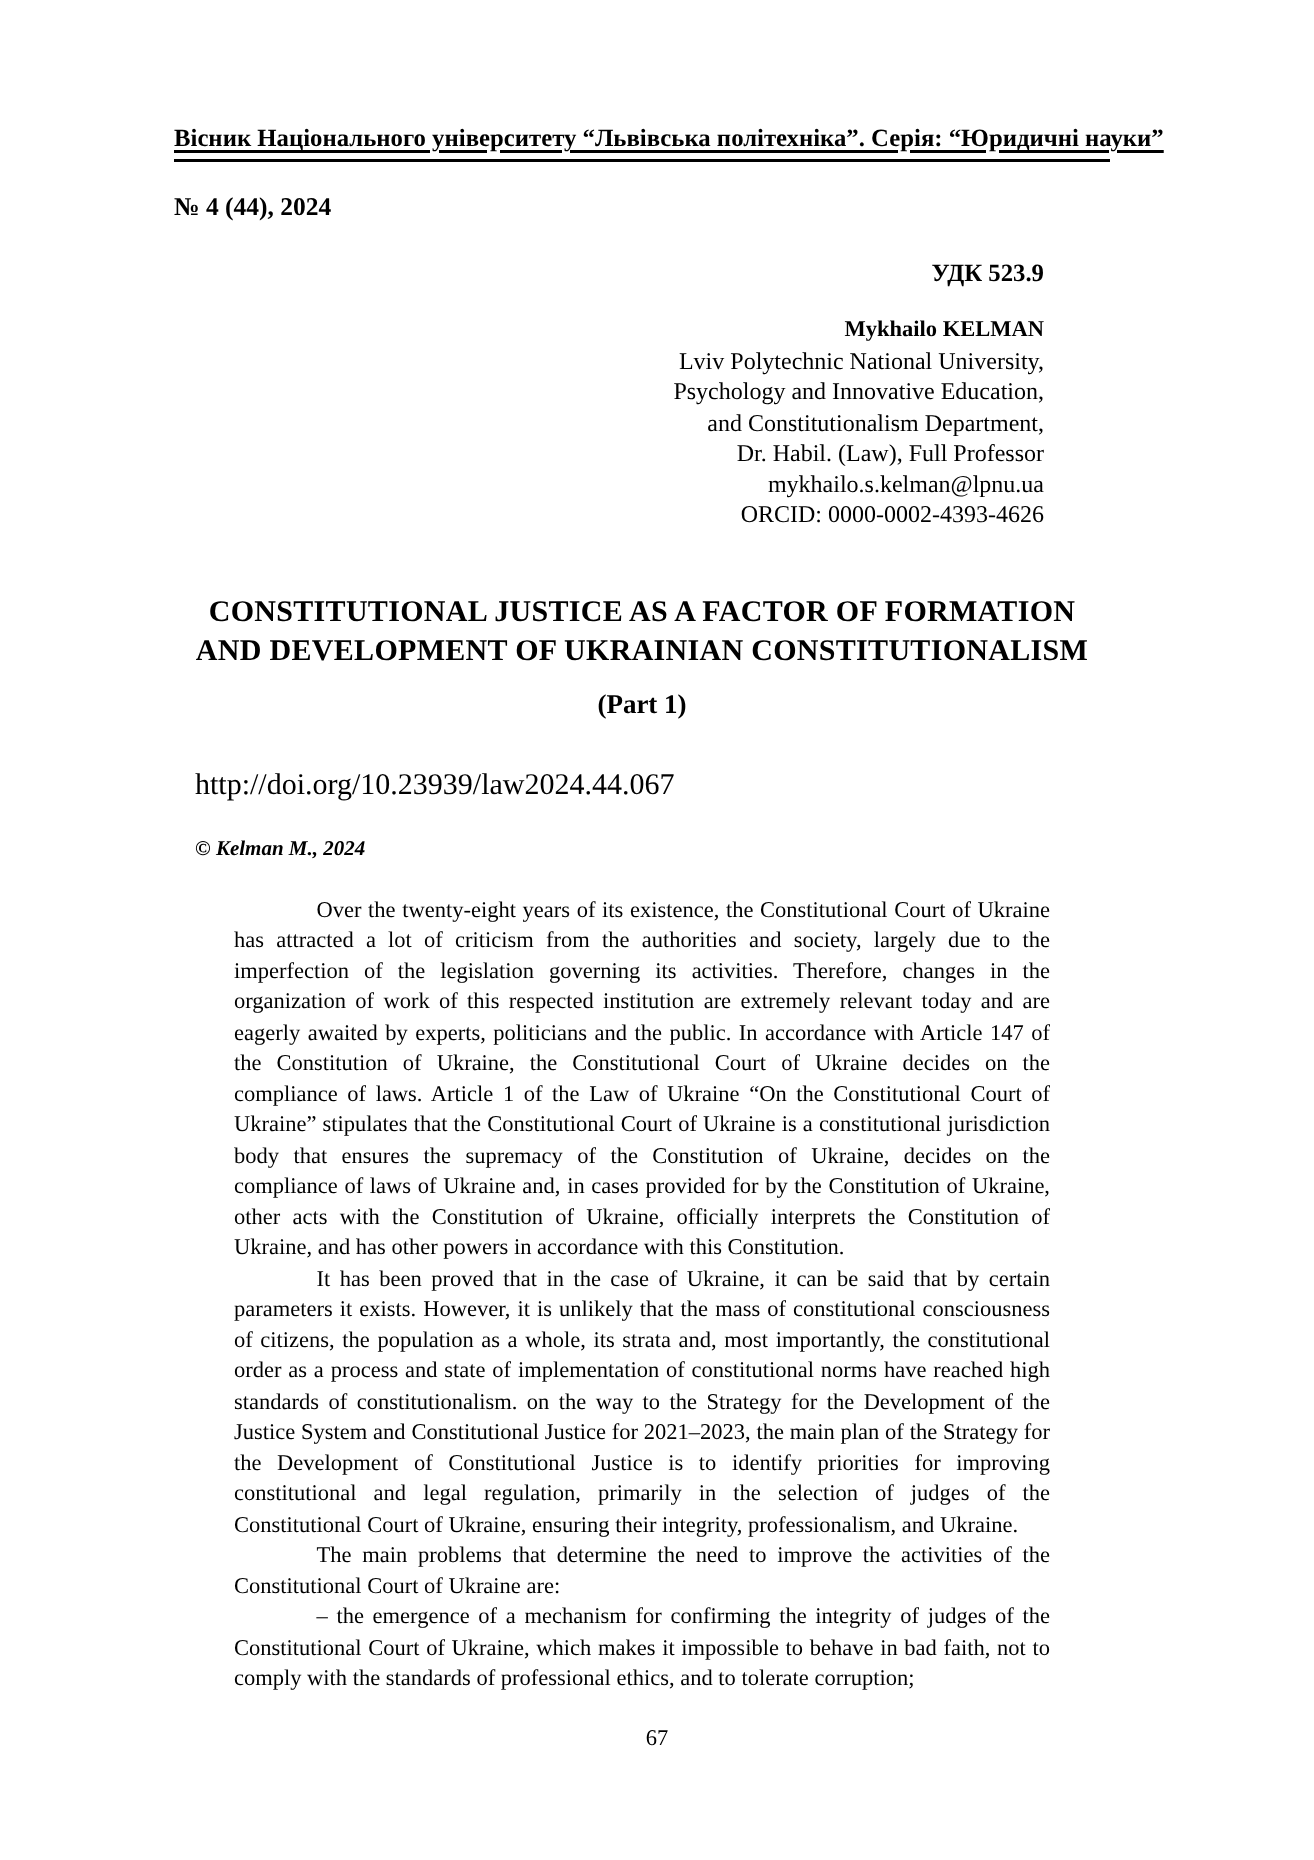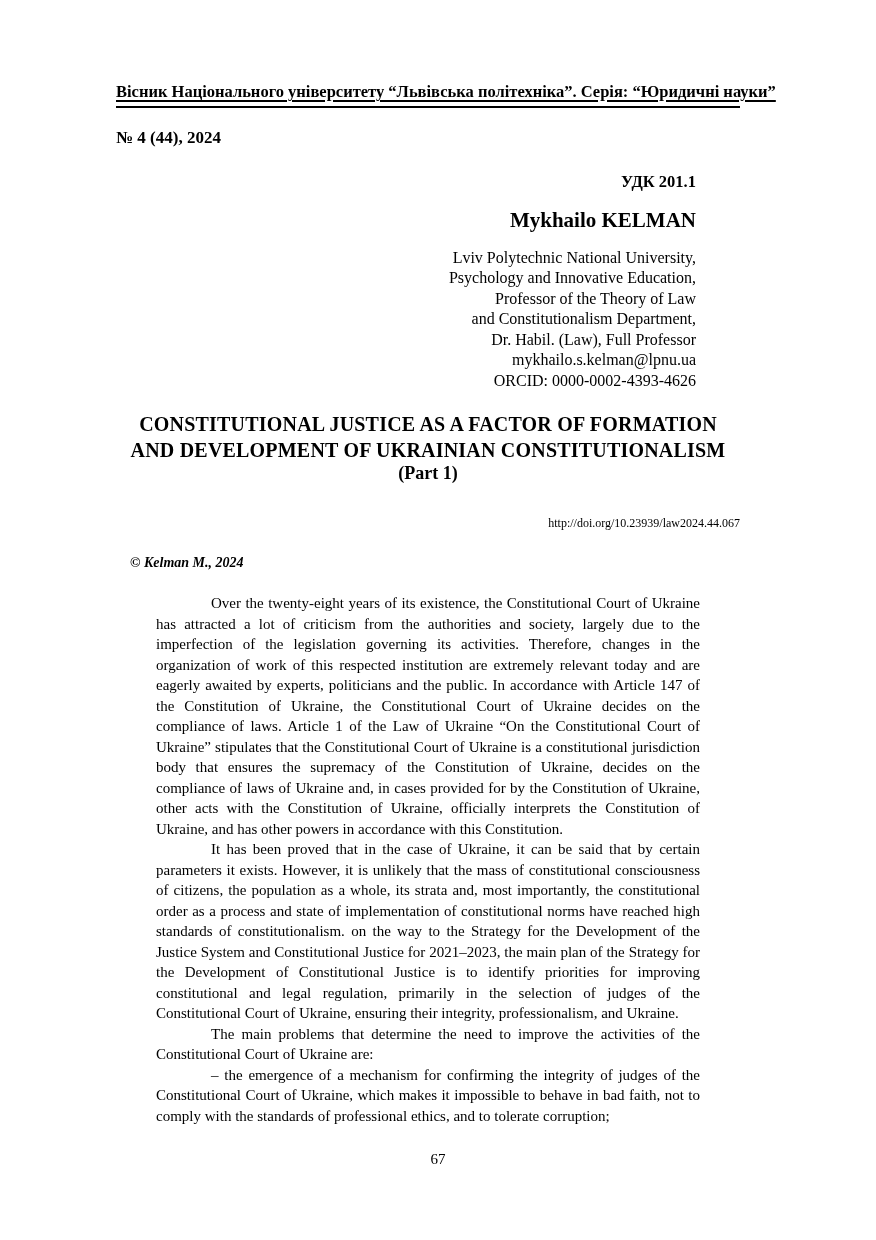--- a/index.html
+++ b/index.html
@@ -46,40 +46,40 @@
     margin: 24px 44px 0 0;
   }
   .author-block {
     text-align: right;
     margin: 18px 44px 0 0;
     font-size: 16px;
     line-height: 20.5px;
   }
   .author-name {
     font-weight: bold;
-    font-size: 21px;
-    margin-bottom: 17px;
+    font-size: 15px;
+    margin-bottom: 1px;
   }
   .title-block {
     text-align: center;
     font-weight: bold;
     font-size: 20px;
     line-height: 26px;
-    margin-top: 20px;
+    margin-top: 40px;
     letter-spacing: 0.2px;
   }
   .part-line {
     text-align: center;
     font-weight: bold;
     font-size: 18px;
+    margin-top: 12px;
   }
   .doi-line {
-    font-size: 12px;
+    font-size: 20px;
     margin: 32px 0 0 14px;
-    text-align: right;
   }
   .copyright-line {
     font-weight: bold;
     font-style: italic;
     font-size: 14px;
     margin: 24px 0 0 14px;
   }
   .body-text {
     margin: 22px 40px 0 40px;
     font-weight: normal;
@@ -114,27 +114,26 @@
 <body>
 
 <div class="page">
 
   <div class="journal-header">Вісник Національного університету “Львівська політехніка”. Серія: “Юридичні науки”</div>
 
   <div class="header-rule"></div>
 
   <div class="issue-line">№ 4 (44), 2024</div>
 
-  <div class="udc-line">УДК 201.1</div>
+  <div class="udc-line">УДК 523.9</div>
 
   <div class="author-block">
     <div class="author-name">Mykhailo KELMAN</div>
     <div>Lviv Polytechnic National University,</div>
     <div>Psychology and Innovative Education,</div>
-    <div>Professor of the Theory of Law</div>
     <div>and Constitutionalism Department,</div>
     <div>Dr. Habil. (Law), Full Professor</div>
     <div>mykhailo.s.kelman@lpnu.ua</div>
     <div>ORCID: 0000-0002-4393-4626</div>
   </div>
 
   <div class="title-block">
     <div>CONSTITUTIONAL JUSTICE AS A FACTOR OF FORMATION</div>
     <div>AND DEVELOPMENT OF UKRAINIAN CONSTITUTIONALISM</div>
   </div>

